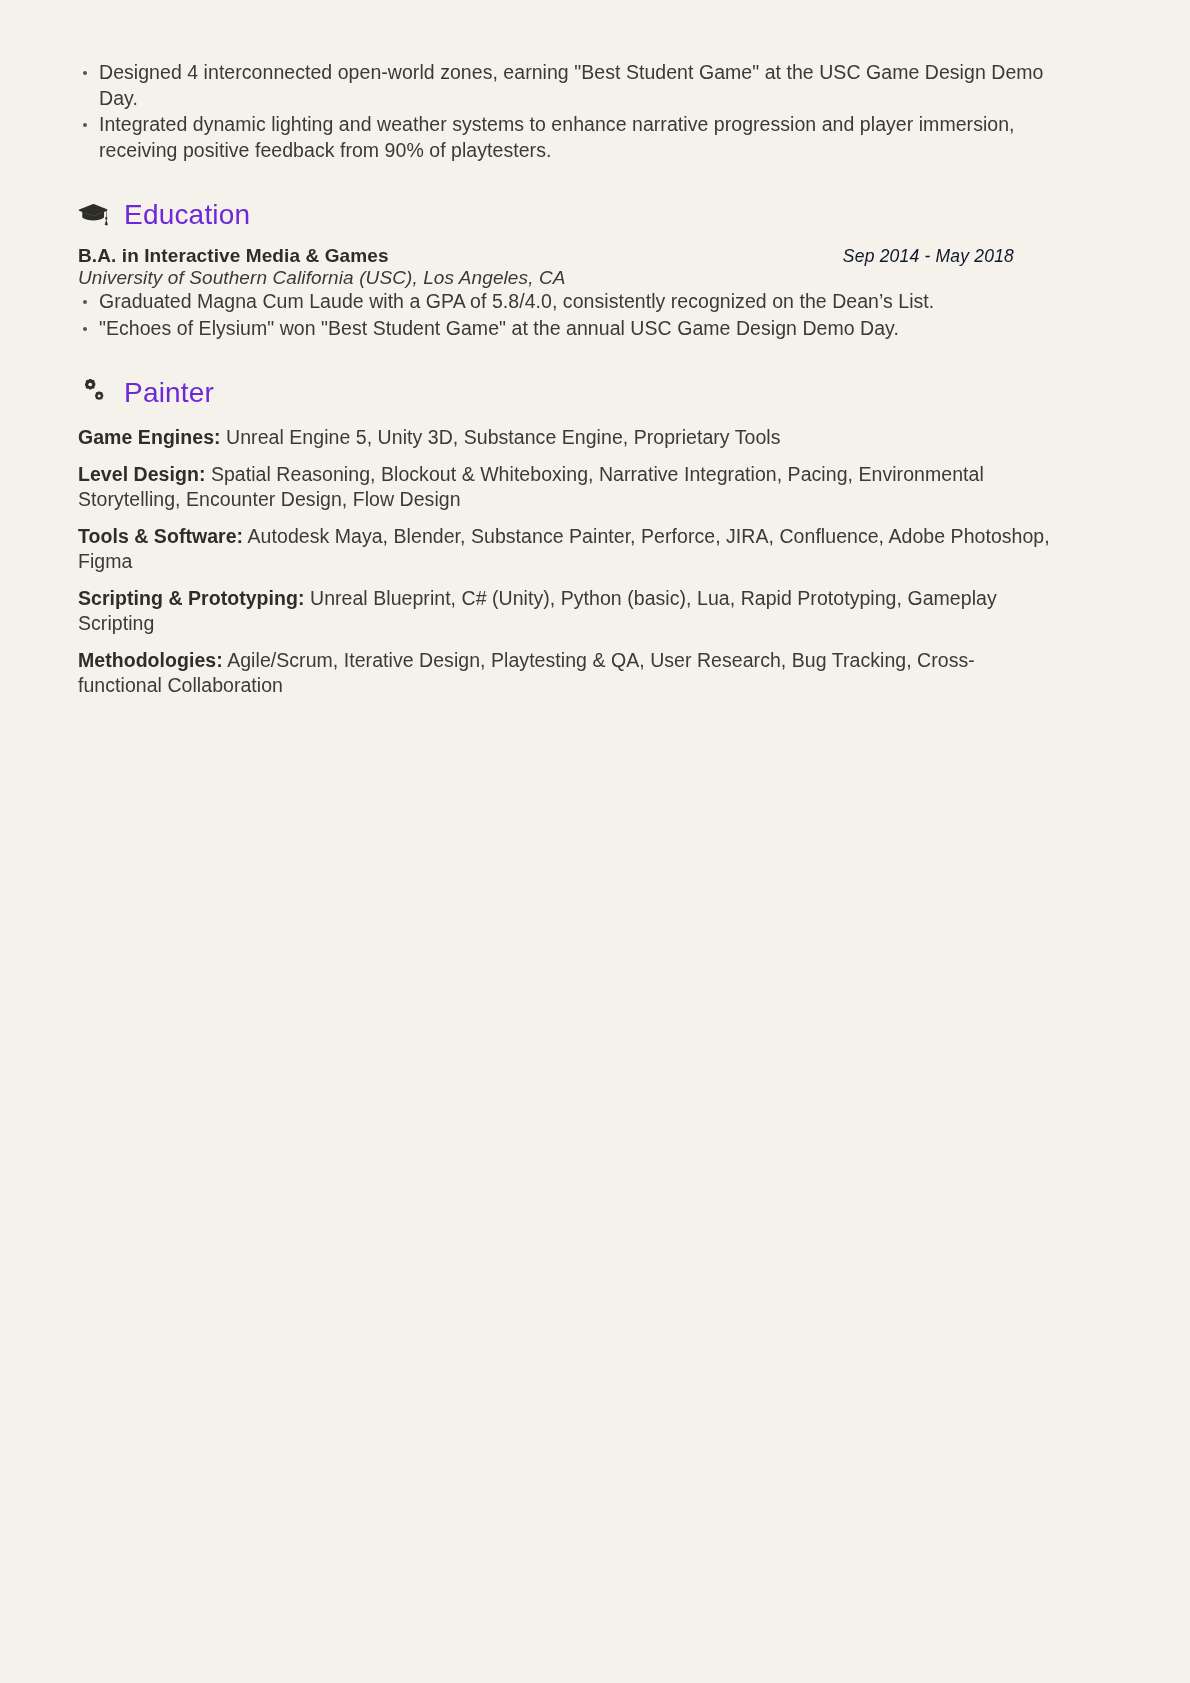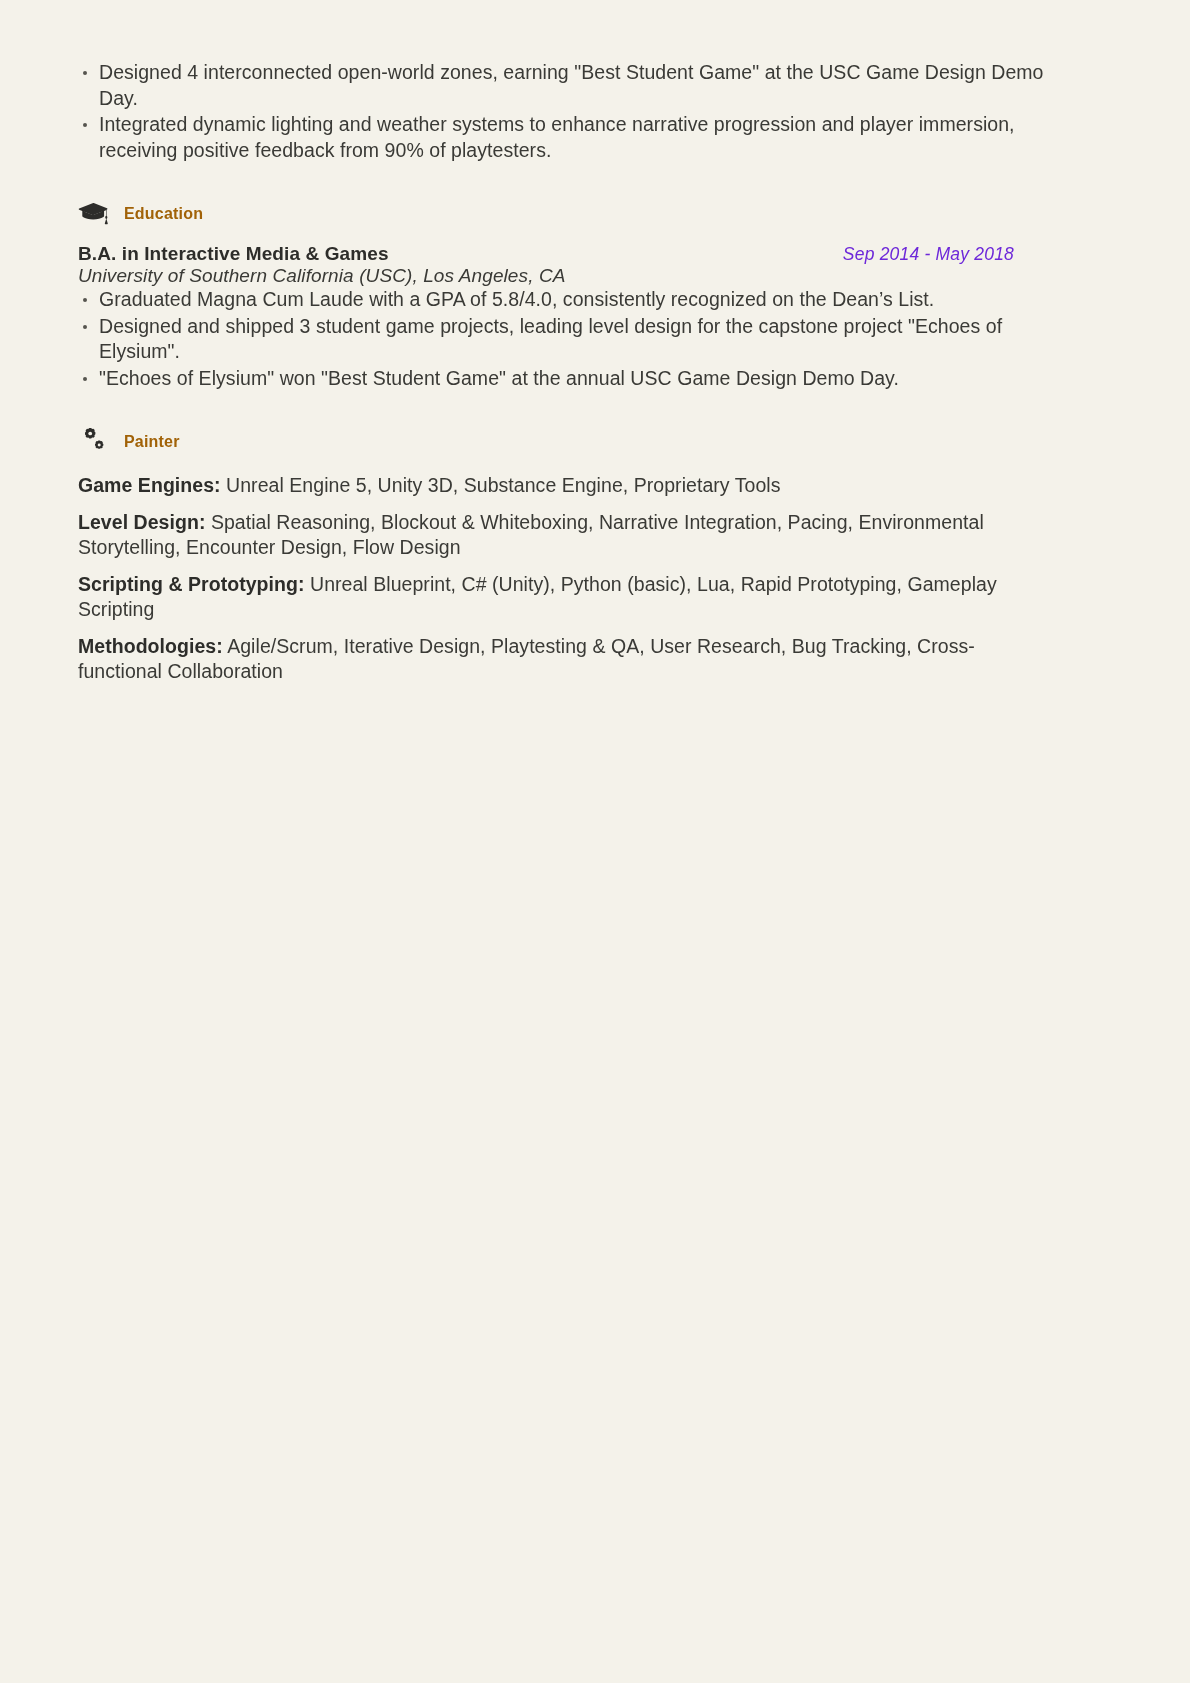--- a/index.html
+++ b/index.html
@@ -58,43 +58,43 @@
     width: 34px;
     height: 30px;
     margin-right: 12px;
     display: flex;
     align-items: center;
     justify-content: flex-start;
     flex: none;
   }
   .section-header .sec-icon svg { display: block; }
   .section-title {
-    font-size: 16px;
-    font-weight: bold;
-    color: #a16207;
+    font-size: 28px;
+    font-weight: normal;
+    color: #6d28d9;
     letter-spacing: 0.2px;
   }
 
   
   .entry-row {
     display: flex;
     align-items: baseline;
     justify-content: space-between;
     margin-top: 14px;
   }
   .entry-title {
     font-size: 19px;
     font-weight: bold;
     color: #2d2d2a;
     letter-spacing: 0.1px;
   }
   .entry-date {
     font-size: 17.5px;
     font-style: italic;
-    color: #6d28d9;
+    color: #0f172a;
     white-space: nowrap;
     padding-right: 36px;
     letter-spacing: 0.2px;
   }
   .entry-sub {
     font-size: 19px;
     font-style: italic;
     color: #3a3a36;
     letter-spacing: 0.1px;
   }
@@ -139,21 +139,20 @@
   </div>
 
   <div>
     <div class="entry-row">
       <span class="entry-title">B.A. in Interactive Media &amp; Games</span>
       <span class="entry-date">Sep 2014 - May 2018</span>
     </div>
     <div class="entry-sub">University of Southern California (USC), Los Angeles, CA</div>
     <ul class="bullets entry-bullets">
       <li>Graduated Magna Cum Laude with a GPA of 5.8/4.0, consistently recognized on the Dean’s List.</li>
-      <li>Designed and shipped 3 student game projects, leading level design for the capstone project "Echoes of Elysium".</li>
       <li>"Echoes of Elysium" won "Best Student Game" at the annual USC Game Design Demo Day.</li>
     </ul>
   </div>
 
   <div class="section-header">
     <span class="sec-icon">
       <svg width="30" height="28" viewBox="0 0 32 30" fill="#2d2d2a" xmlns="http://www.w3.org/2000/svg">
         <path d="M9.6 0.8l1.05.25c.2-.07.4-.13.6-.17l.72-.8h2.05l.72.8c.2.04.4.1.6.17l1.05-.25 1.45 1.45-.25 1.05c.07.2.13.4.17.6l.8.72v2.05l-.8.72c-.04.2-.1.4-.17.6l.25 1.05-1.45 1.45-1.05-.25c-.2.07-.4.13-.6.17l-.72.8h-2.05l-.72-.8c-.2-.04-.4-.1-.6-.17l-1.05.25L8.15 9.3l.25-1.05c-.07-.2-.13-.4-.17-.6l-.8-.72V4.88l.8-.72c.04-.2.1-.4.17-.6L8.15 2.5 9.6 0.8z"></path>
         <circle cx="13" cy="5.9" r="2.0" fill="#f4f2ea"></circle>
         <path d="M19.9 14.0l.85.2c.16-.06.32-.1.48-.14l.58-.64h1.64l.58.64c.16.04.32.08.48.14l.85-.2 1.16 1.16-.2.85c.06.16.1.32.14.48l.64.58v1.64l-.64.58c-.4.16-.8.32-.14.48l.2.85-1.16 1.16-.85-.2c-.16.06-.32.1-.48.14l-.58.64h-1.64l-.58-.64c-.16-.04-.32-.08-.48-.14l-.85.2-1.16-1.16.2-.85c-.06-.16-.1-.32-.14-.48l-.64-.58v-1.64l.64-.58c.04-.16.08-.32.14-.48l-.2-.85 1.16-1.16z"></path>
@@ -164,20 +163,23 @@
   </div>
 
   <div class="skills-block">
     <div class="skill-row">
       <span class="skill-label">Game Engines:</span><span> Unreal Engine 5, Unity 3D, Substance Engine, Proprietary Tools</span>
     </div>
     <div class="skill-row">
       <span class="skill-label">Level Design:</span><span> Spatial Reasoning, Blockout &amp; Whiteboxing, Narrative Integration, Pacing, Environmental Storytelling, Encounter Design, Flow Design</span>
     </div>
     <div class="skill-row">
+      <span class="skill-label">Tools &amp; Software:</span><span> Autodesk Maya, Blender, Substance Painter, Perforce, JIRA, Confluence, Adobe Photoshop, Figma</span>
+    </div>
+    <div class="skill-row">
       <span class="skill-label">Scripting &amp; Prototyping:</span><span> Unreal Blueprint, C# (Unity), Python (basic), Lua, Rapid Prototyping, Gameplay Scripting</span>
     </div>
     <div class="skill-row">
       <span class="skill-label">Methodologies:</span><span> Agile/Scrum, Iterative Design, Playtesting &amp; QA, User Research, Bug Tracking, Cross-functional Collaboration</span>
     </div>
   </div>
 
 </div>
 
 </body></html>

